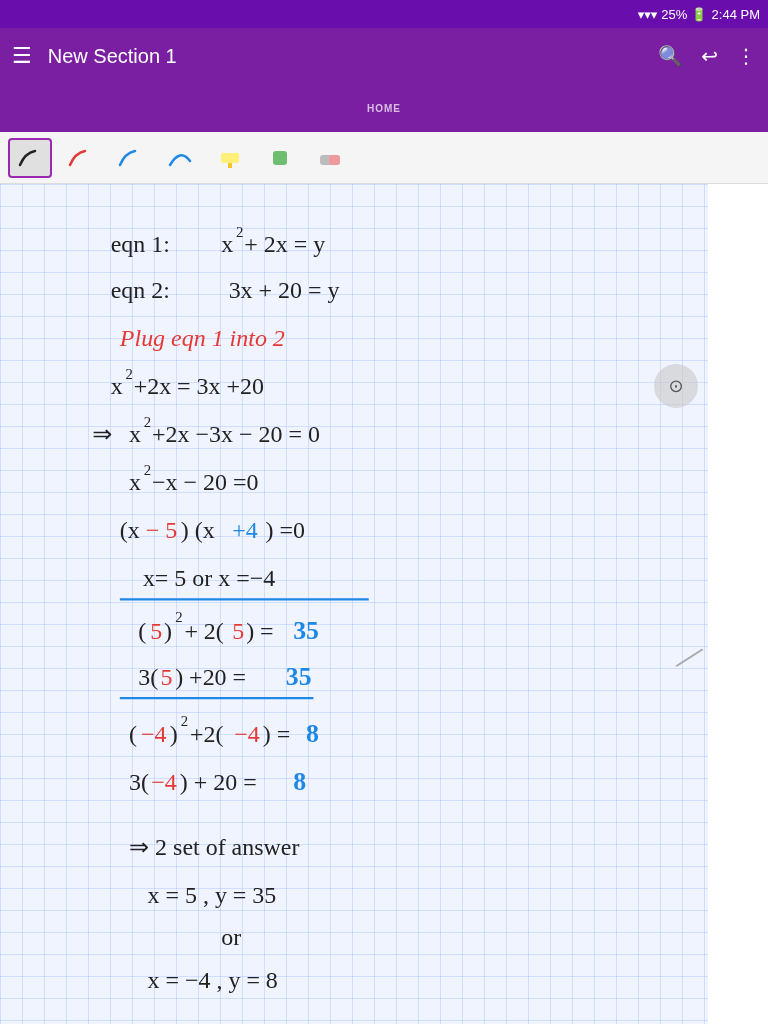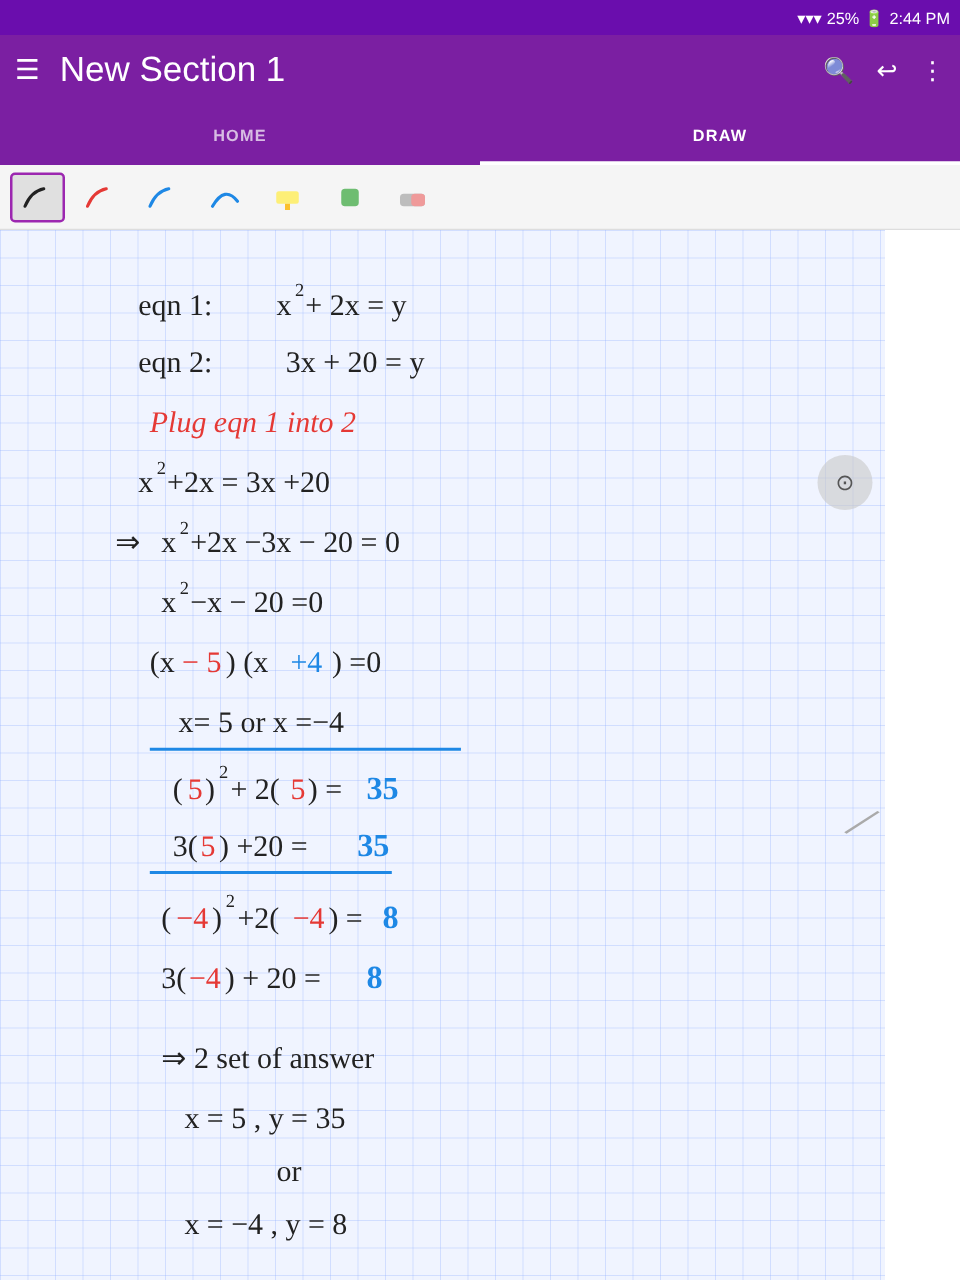--- a/index.html
+++ b/index.html
@@ -34,21 +34,21 @@
       padding: 0 12px;
       color: white;
     }
     .app-bar .hamburger {
       font-size: 22px;
       margin-right: 16px;
       cursor: pointer;
     }
     .app-bar .title {
       flex: 1;
-      font-size: 28px;
+      font-size: 20px;
       font-weight: 400;
     }
     .app-bar .icons {
       display: flex;
       gap: 18px;
       align-items: center;
     }
     .app-bar .icon {
       font-size: 20px;
       cursor: pointer;
@@ -61,21 +61,21 @@
       background: #7b1fa2;
       display: flex;
       align-items: stretch;
     }
     .tab {
       flex: 1;
       display: flex;
       align-items: center;
       justify-content: center;
       color: rgba(255,255,255,0.7);
-      font-size: 13px;
+      font-size: 10px;
       font-weight: 600;
       letter-spacing: 1px;
       cursor: pointer;
       position: relative;
     }
     .tab.active {
       color: white;
     }
     .tab.active::after {
       content: '';
@@ -186,21 +186,20 @@
   <div class="title">New Section 1</div>
   <div class="icons">
     <span class="icon">🔍</span>
     <span class="icon">↩</span>
     <span class="icon">⋮</span>
   </div>
 </div>
 
 <div class="tab-bar">
   <div class="tab">HOME</div>
-  <div class="tab active">DRAW</div>
 </div>
 
 <div class="draw-toolbar">
   <button class="tool-btn active">
     <svg width="30" height="30" viewBox="0 0 30 30">
       <path d="M5,22 Q10,10 20,8" stroke="#222" stroke-width="2.5" fill="none" stroke-linecap="round"></path>
     </svg>
   </button>
   <button class="tool-btn">
     <svg width="30" height="30" viewBox="0 0 30 30">

